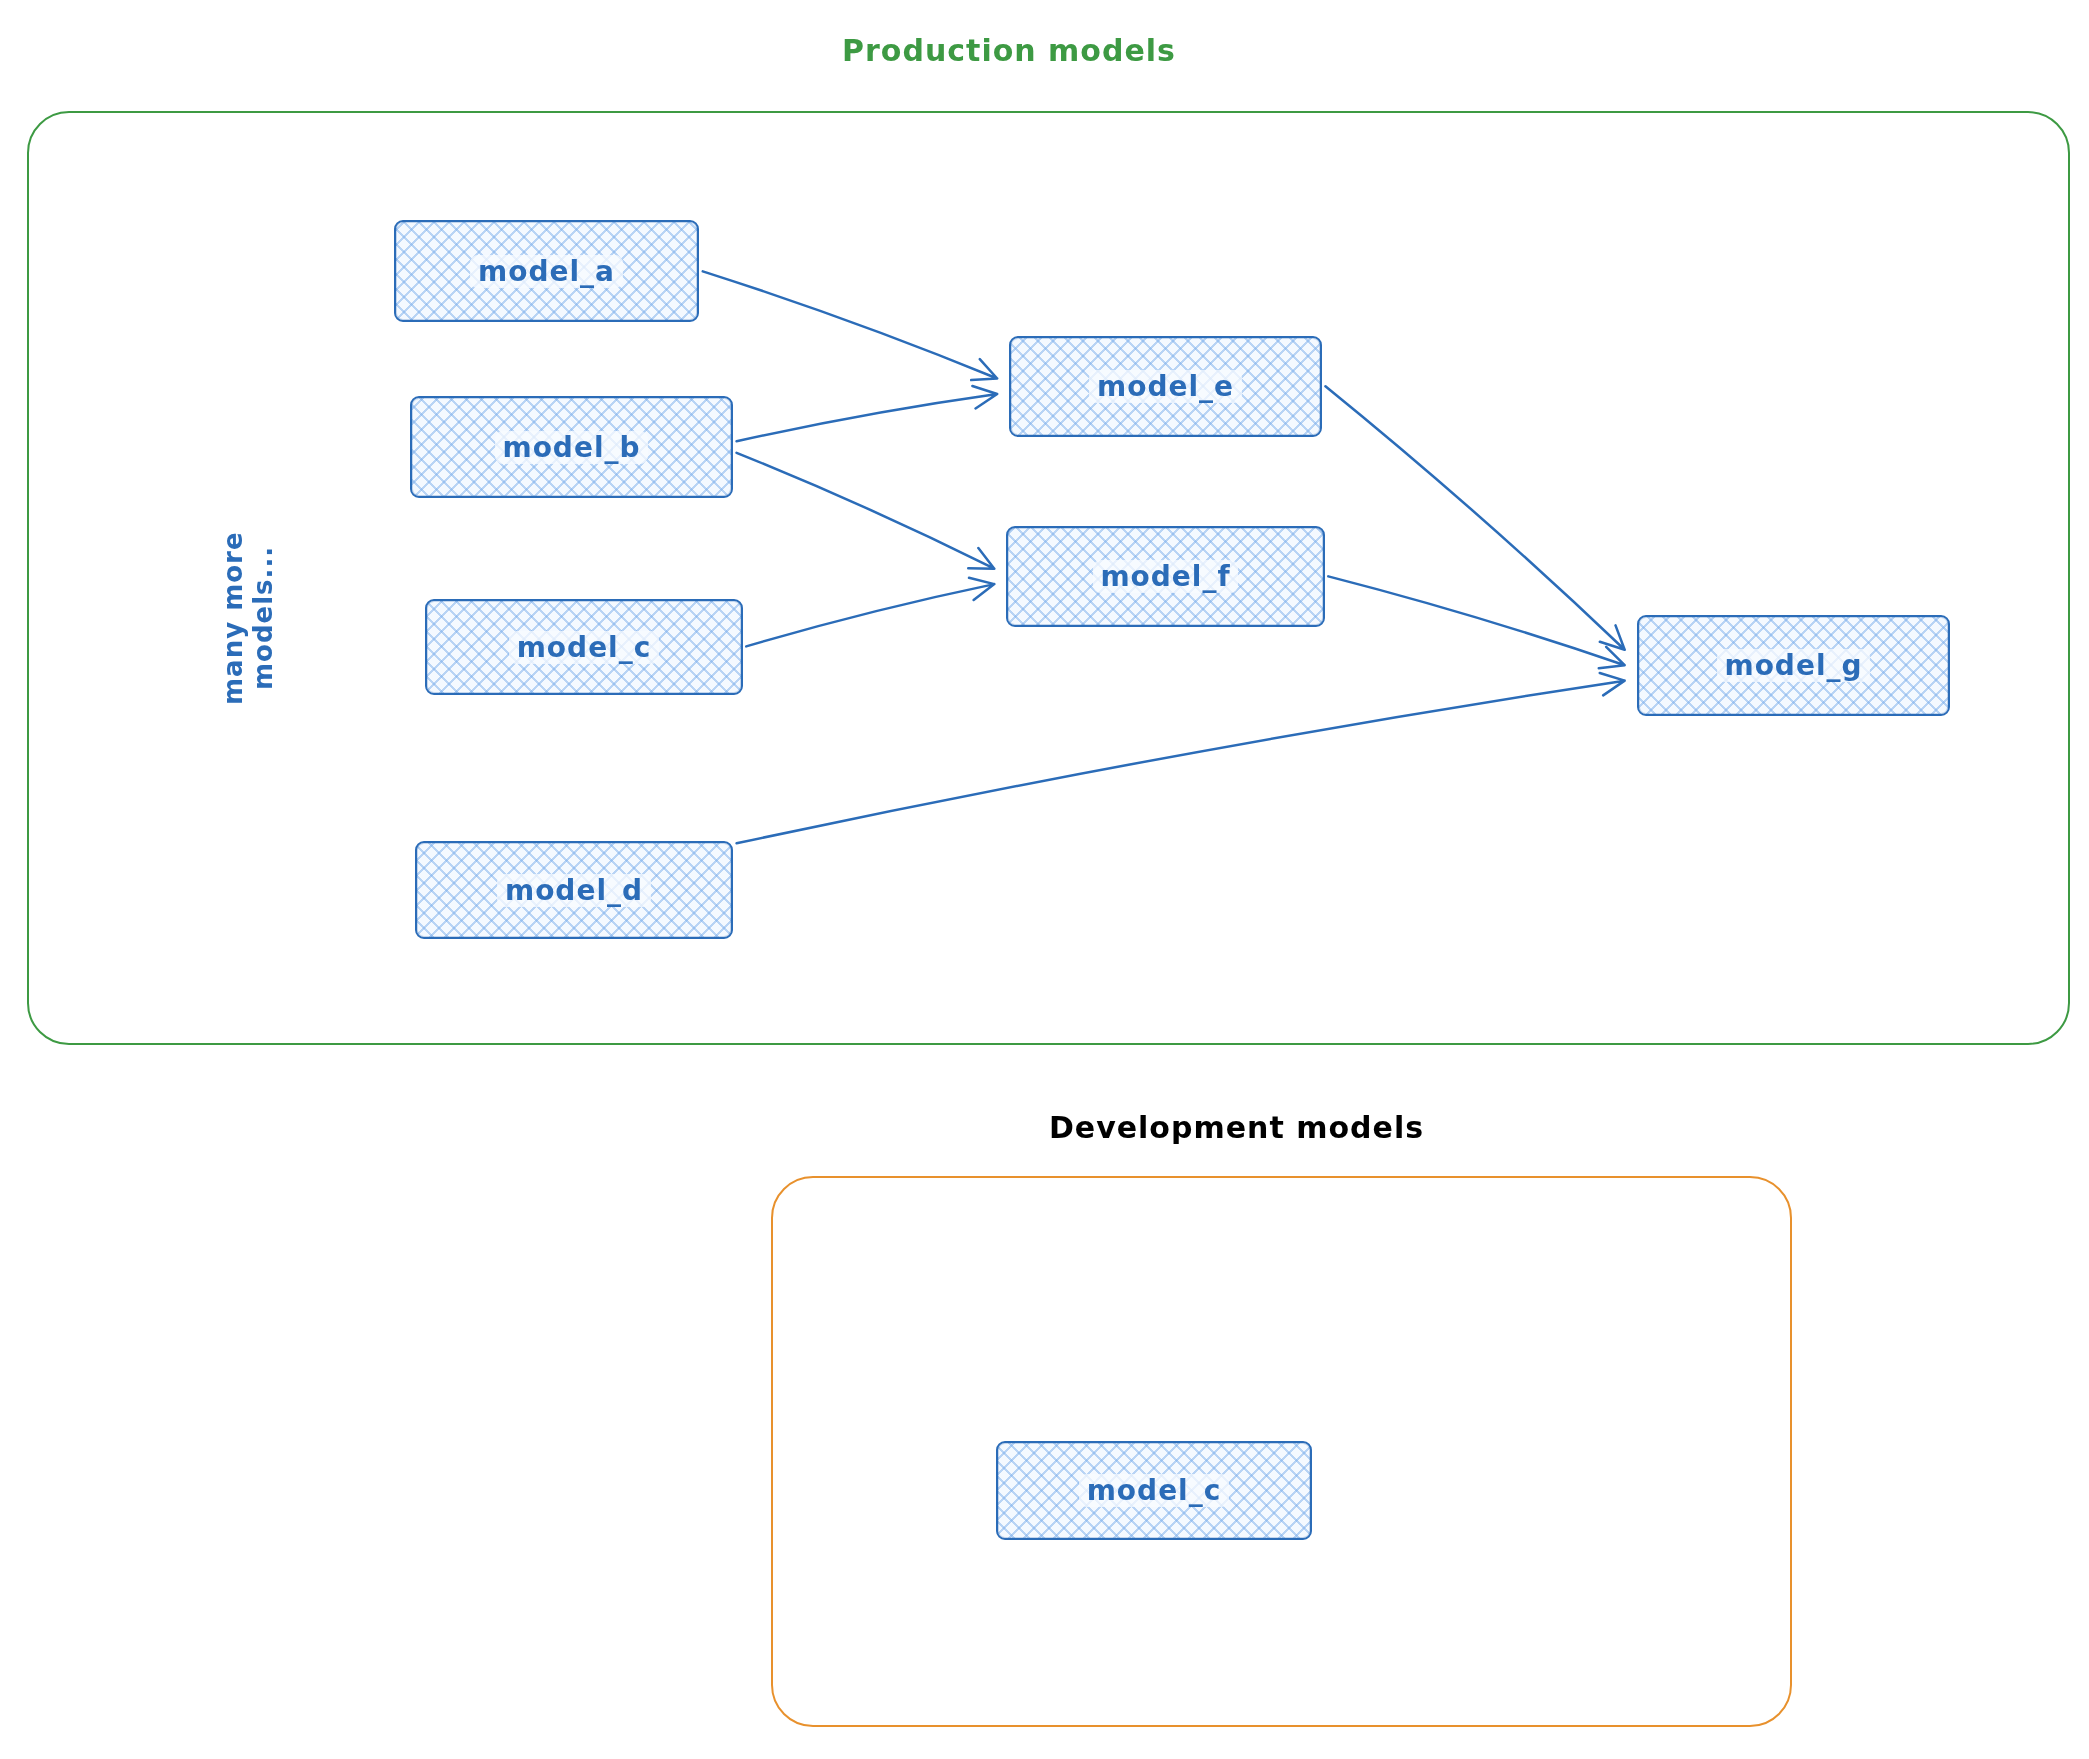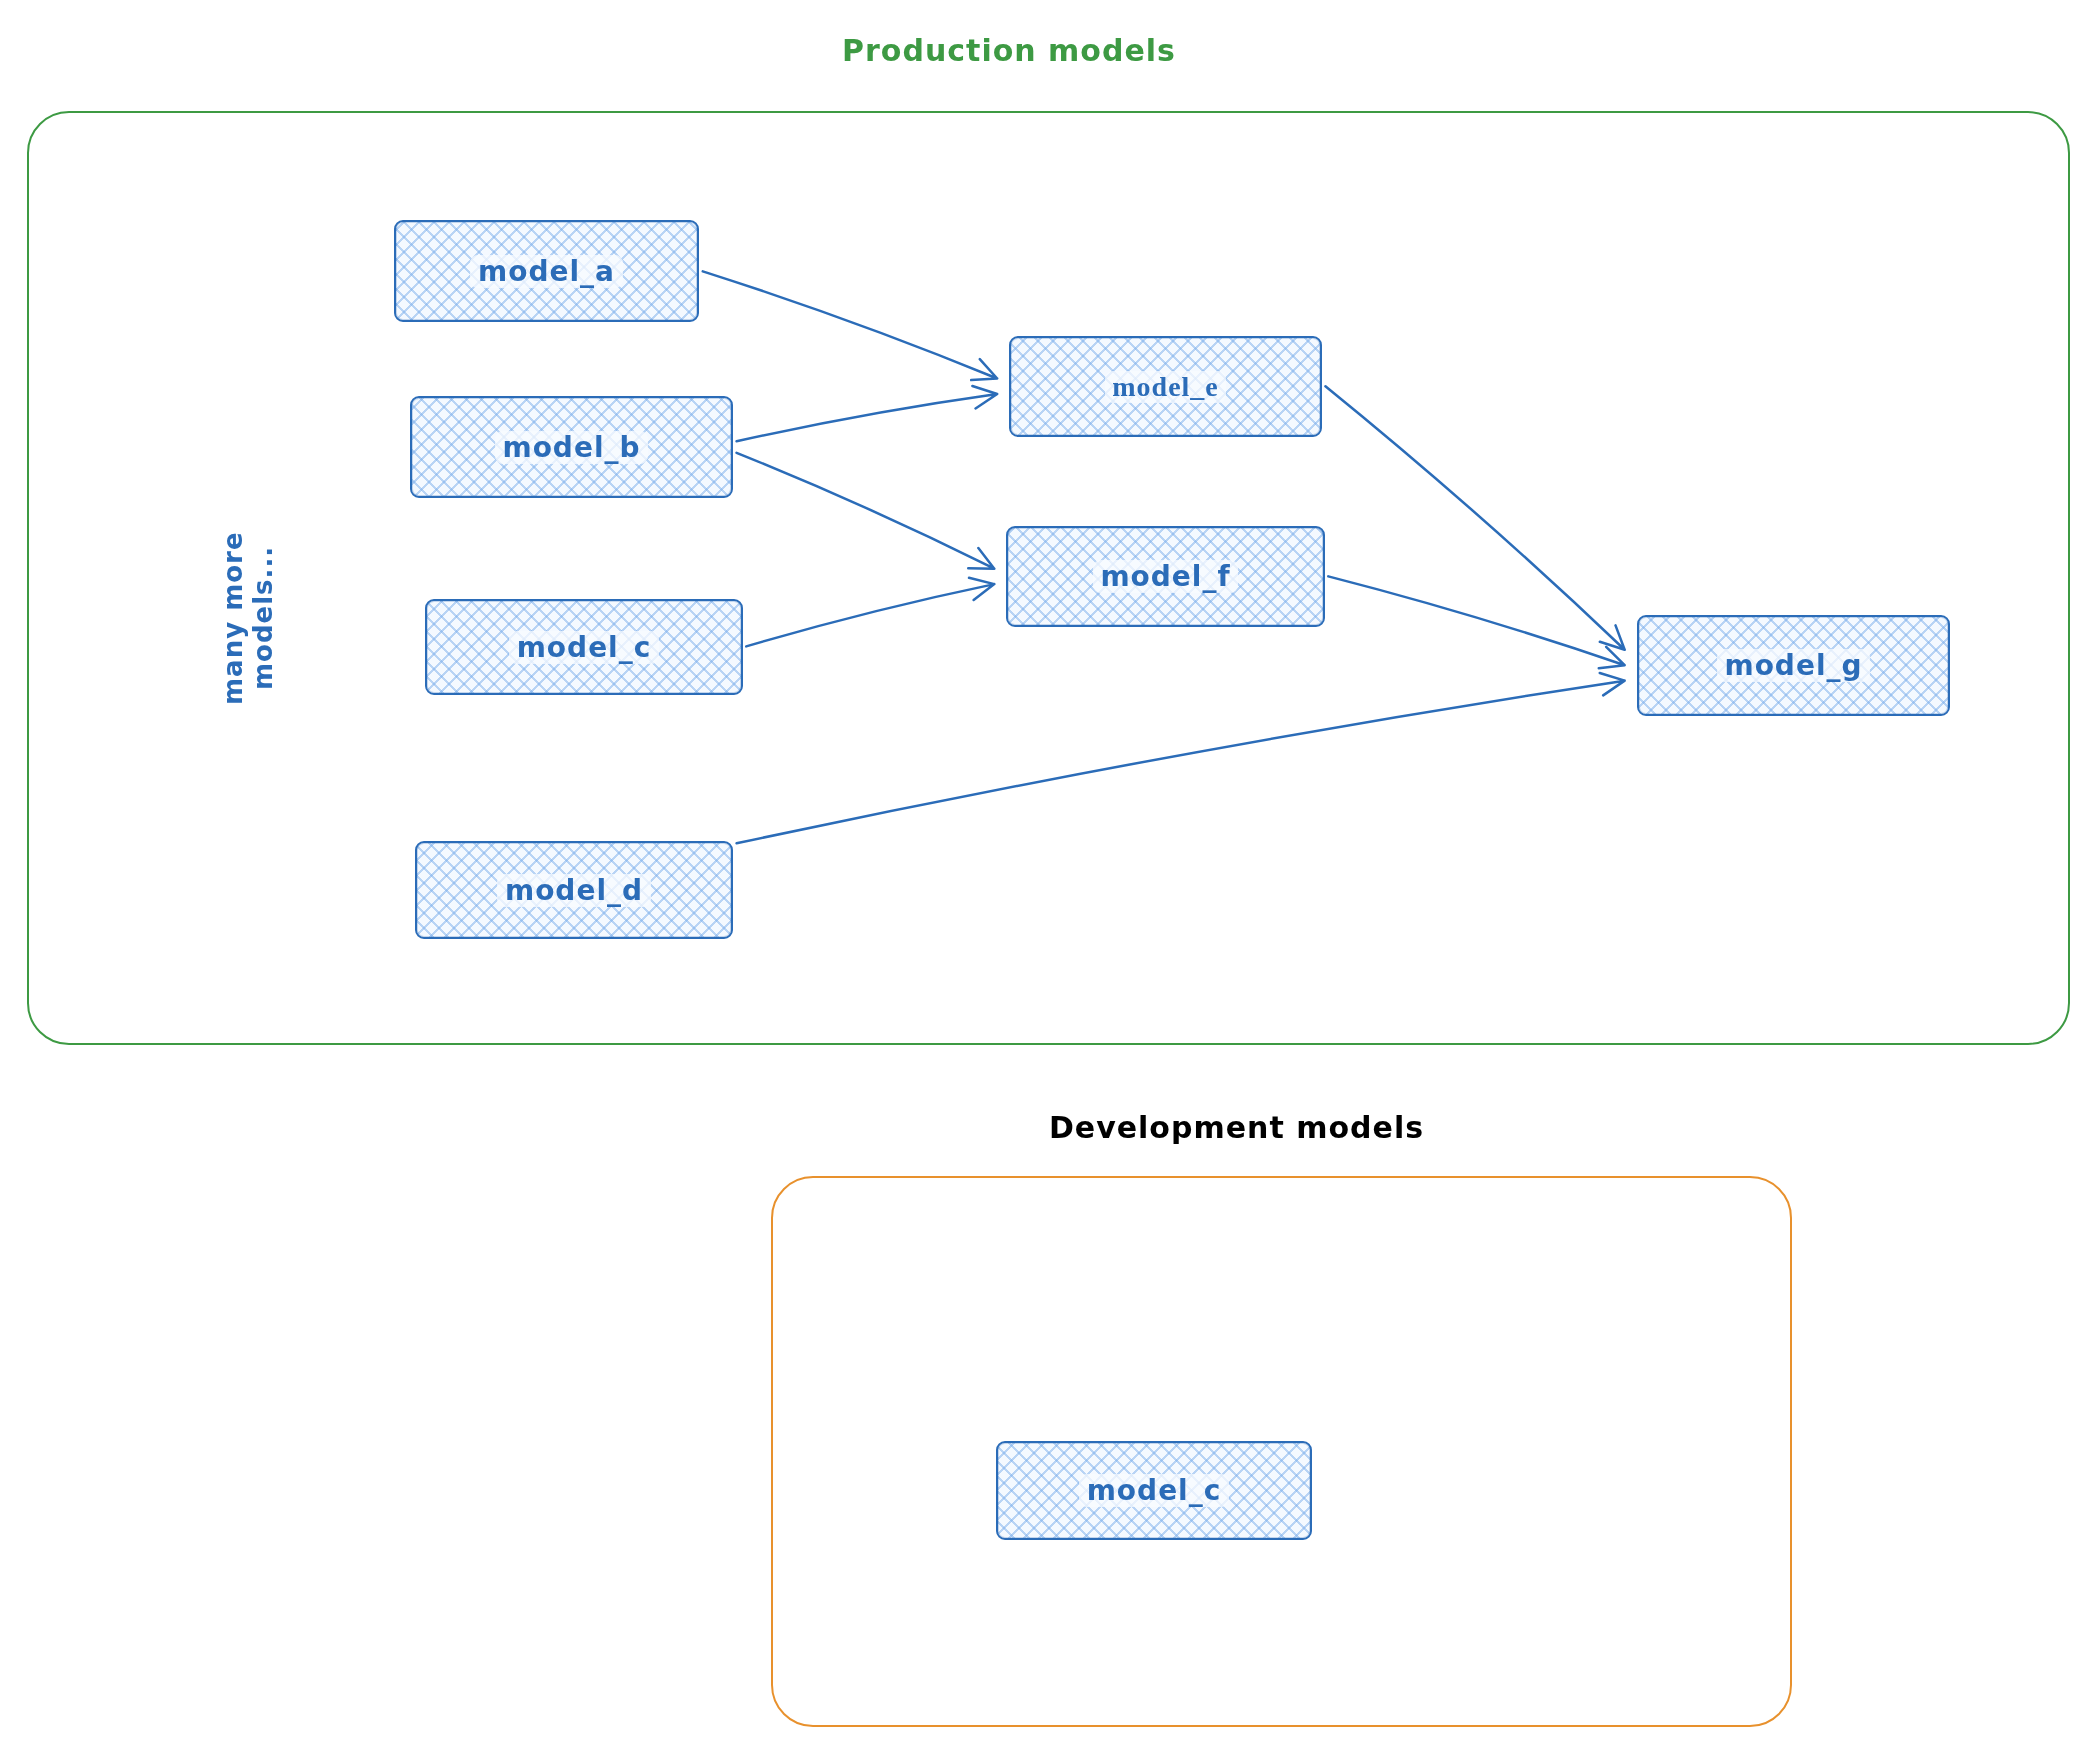--- a/index.html
+++ b/index.html
@@ -50,21 +50,21 @@
     color: #2b6cb8;
     background: rgba(248,251,255,0.75);
     padding: 0 7.7px;
     border-radius: 7.7px;
   }
 
   #node-model_a     { left: 394px;  top: 220px;  width: 301px; height: 98px; }
   #node-model_b     { left: 410px;  top: 396px;  width: 319px; height: 98px; }
   #node-model_c     { left: 425px;  top: 599px;  width: 314px; height: 92px;  }
   #node-model_d     { left: 415px;  top: 841px;  width: 314px; height: 94px;  }
-  #node-model_e     { left: 1009px; top: 336px;  width: 309px; height: 97px; font-family: Liberation Serif, serif; }
+  #node-model_e     { left: 1009px; top: 336px;  width: 309px; height: 97px; }
   #node-model_f     { left: 1006px; top: 526px;  width: 315px; height: 97px; }
   #node-model_g     { left: 1637px; top: 615px;  width: 309px; height: 97px; }
   #node-dev_model_c { left: 996px; top: 1441px; width: 312px; height: 95px;  }
 
   .side-note {
     position: absolute;
     left: 218px; top: 473px; height: 290px;
     writing-mode: vertical-rl;
     transform: rotate(180deg);
     font-size: 26px;

